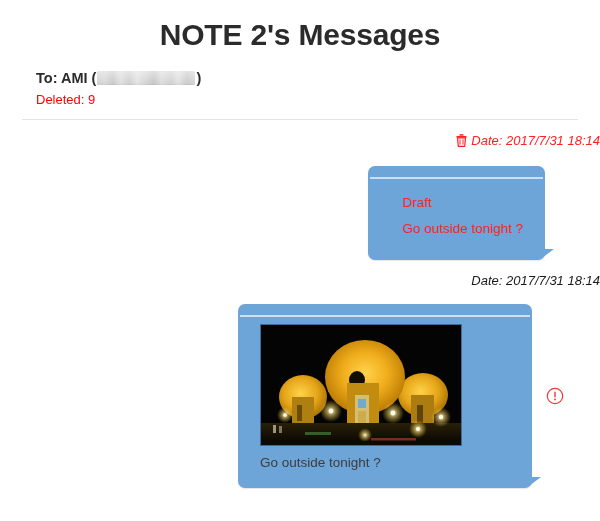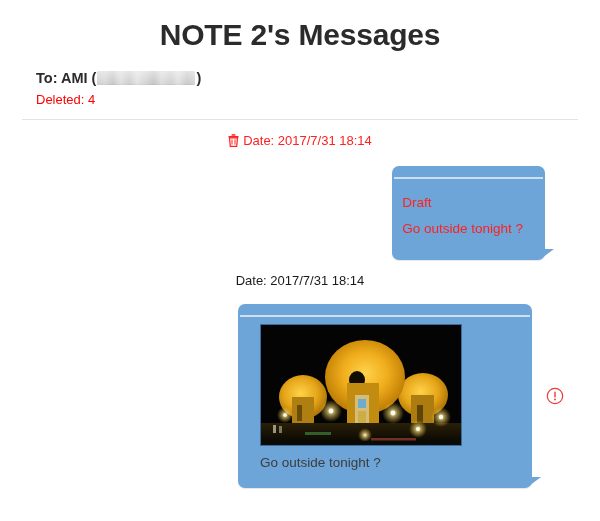--- a/index.html
+++ b/index.html
@@ -73,26 +73,27 @@
     border: 0;
     border-top: 1px solid #e3e3e3;
     margin: 9px 22px 0 22px;
   }
 
   
   .message {
     position: relative;
   }
   .msg-date {
-    text-align: center;
+    text-align: right;
     font-size: 13px;
     line-height: 18px;
     color: #1a1a1a;
     padding-top: 12px;
     display: block;
+    font-style: italic;
   }
   .msg-date.deleted {
     color: #ff2020;
   }
   .trash-icon {
     display: inline-block;
     vertical-align: -2px;
     margin-right: 4px;
   }
 
@@ -131,21 +132,21 @@
     right: -9px;
     bottom: 2px;
     width: 0;
     height: 0;
     border-left: 12px solid #6ea5d8;
     border-bottom: 9px solid transparent;
     border-top: 0 solid transparent;
   }
 
   .bubble-text {
-    padding: 24px 22px 18px 10px;
+    padding: 24px 22px 18px 34px;
   }
   .bubble-line {
     font-size: 13.5px;
     line-height: 26px;
     color: #ff2020;
     white-space: nowrap;
   }
 
   
   .bubble-photo {
@@ -183,21 +184,21 @@
 
 <div class="meta">
 
   <div class="meta-to">
     <span>To: AMI (</span>
     <span class="redacted"></span>
     <span>)</span>
   </div>
 
 
-  <div class="meta-deleted">Deleted: 4</div>
+  <div class="meta-deleted">Deleted: 9</div>
 </div>
 
 <hr class="divider">
 
 <div class="message">
 
   <div class="msg-date deleted">
     <span class="trash-icon">
       <svg width="11" height="13" viewBox="0 0 11 13" aria-hidden="true">
         <rect x="0.5" y="2" width="10" height="1.6" fill="#ff2020"></rect>

